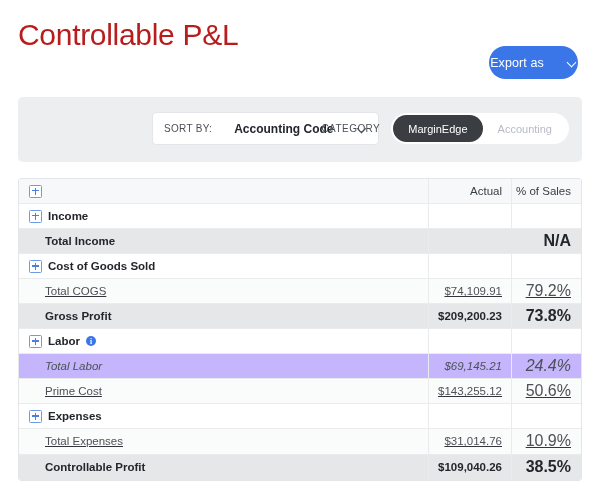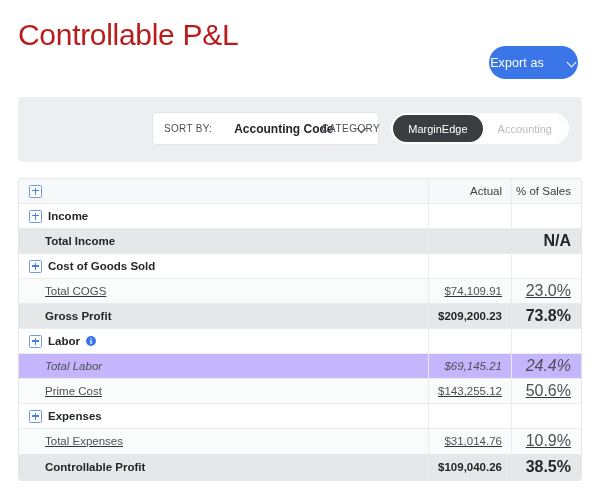--- a/index.html
+++ b/index.html
@@ -367,21 +367,21 @@
       </div>
       <div class="c-actual"></div>
       <div class="c-pct"></div>
     </div>
     <div class="pl-row sub">
       <div class="c-label">
         <span class="spacer-indent"></span>
         <span>Total COGS</span>
       </div>
       <div class="c-actual">$74,109.91</div>
-      <div class="c-pct">23.0%</div>
+      <div class="c-pct">79.2%</div>
     </div>
     <div class="pl-row total">
       <div class="c-label">
         <span class="spacer-indent"></span>
         <span>Gross Profit</span>
       </div>
       <div class="c-actual">$209,200.23</div>
       <div class="c-pct">73.8%</div>
     </div>
     <div class="pl-row group">

